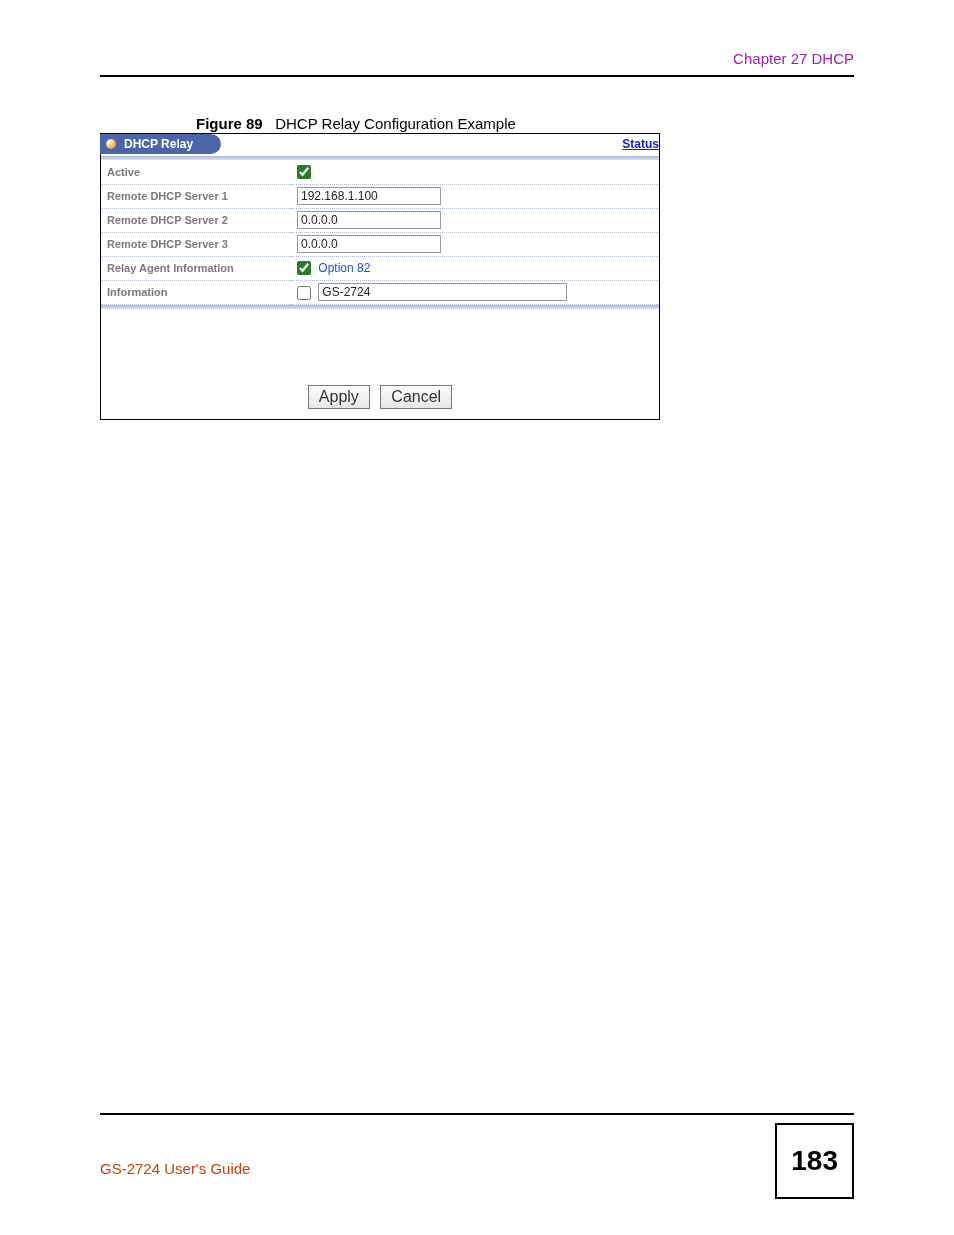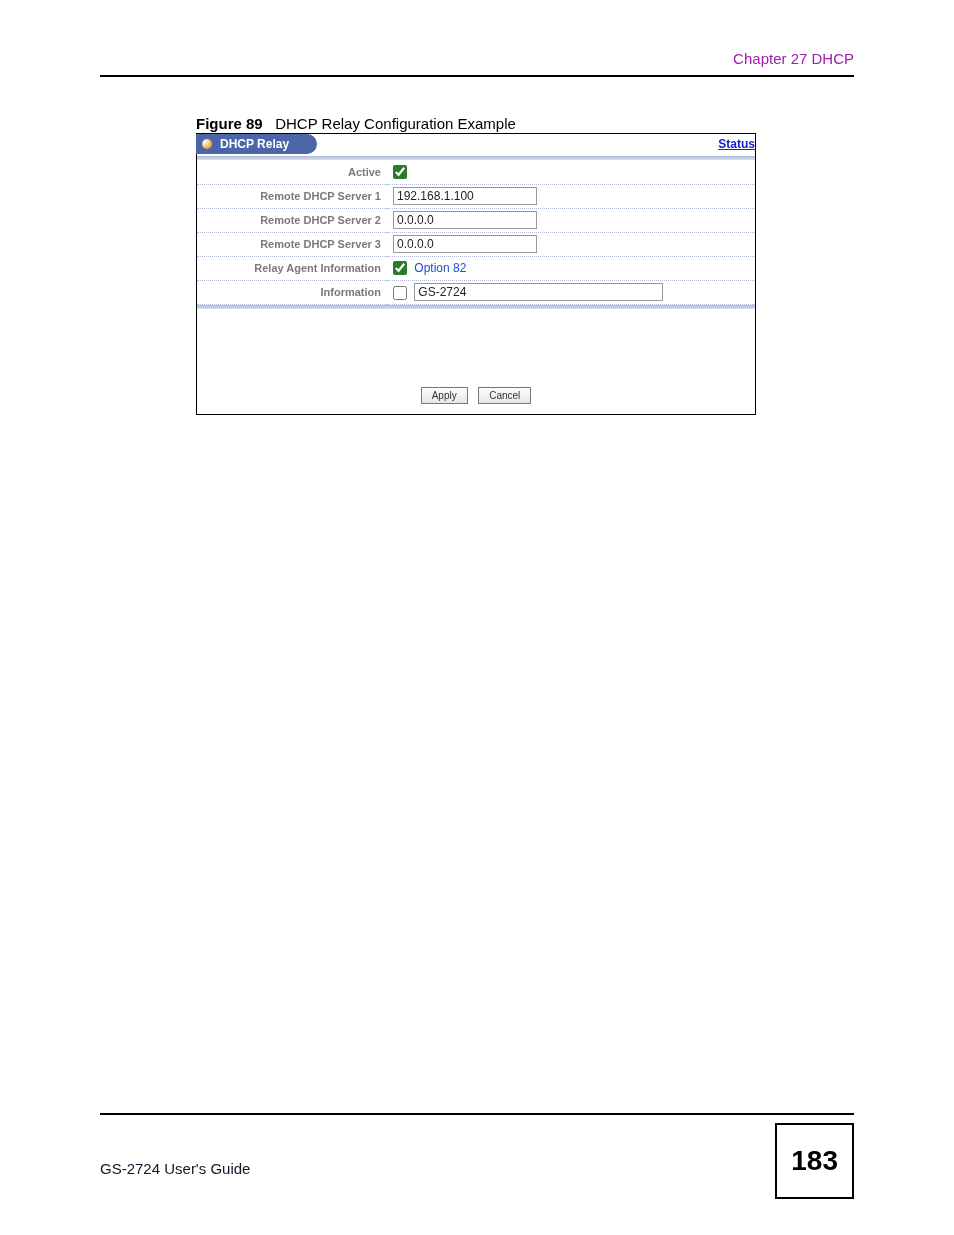--- a/index.html
+++ b/index.html
@@ -29,21 +29,20 @@
       margin-top: 2px;
       margin-bottom: 38px;
     }
     .figure-caption {
       font-size: 15px;
       margin-left: 96px;
       margin-bottom: 1px;
     }
     .figure-caption b { font-weight: bold; }
     .panel-wrap {
-      margin-left: 96px;
       width: 560px;
       border: 1px solid #000;
       background: #fff;
     }
     .panel-header {
       position: relative;
       height: 22px;
       background: #fff;
     }
     .pill {
@@ -91,21 +90,21 @@
     .form-table tr {
       border-bottom: 1px dotted #aebad6;
     }
     .form-table td {
       padding: 2px 6px;
       vertical-align: middle;
       height: 24px;
     }
     .label-cell {
       width: 190px;
-      text-align: right;
+      text-align: left;
       font-size: 11px;
       font-weight: bold;
       color: #7a7a7a;
       padding-right: 14px;
     }
     .value-cell {
       font-size: 12px;
       color: #444;
     }
     .text-input {
@@ -129,21 +128,21 @@
       font-size: 12px;
       color: #1d4ed8;
       margin-left: 4px;
       vertical-align: middle;
     }
     .button-row {
       text-align: center;
       padding: 76px 0 10px 0;
     }
     .btn {
-      font-size: 10px;
+      font-size: 16px;
       border: 1px solid #777;
       border-radius: 0;
       background: linear-gradient(to bottom, #fdfdfd, #e6e6e6);
       padding: 2px 10px;
       margin: 0 3px;
       cursor: pointer;
       color: #333;
     }
     .footer {
       position: absolute;
@@ -156,21 +155,21 @@
       border-top: 2px solid #000;
       margin-bottom: 8px;
     }
     .footer-row {
       display: flex;
       justify-content: space-between;
       align-items: center;
     }
     .footer-left {
       font-size: 15px;
-      color: #0f172a;
+      color: #c2410c;
       margin-top: 14px;
     }
     .page-num-box {
       border: 2px solid #000;
       padding: 22px 14px;
       font-size: 28px;
       font-weight: bold;
       line-height: 1;
     }
   </style>

